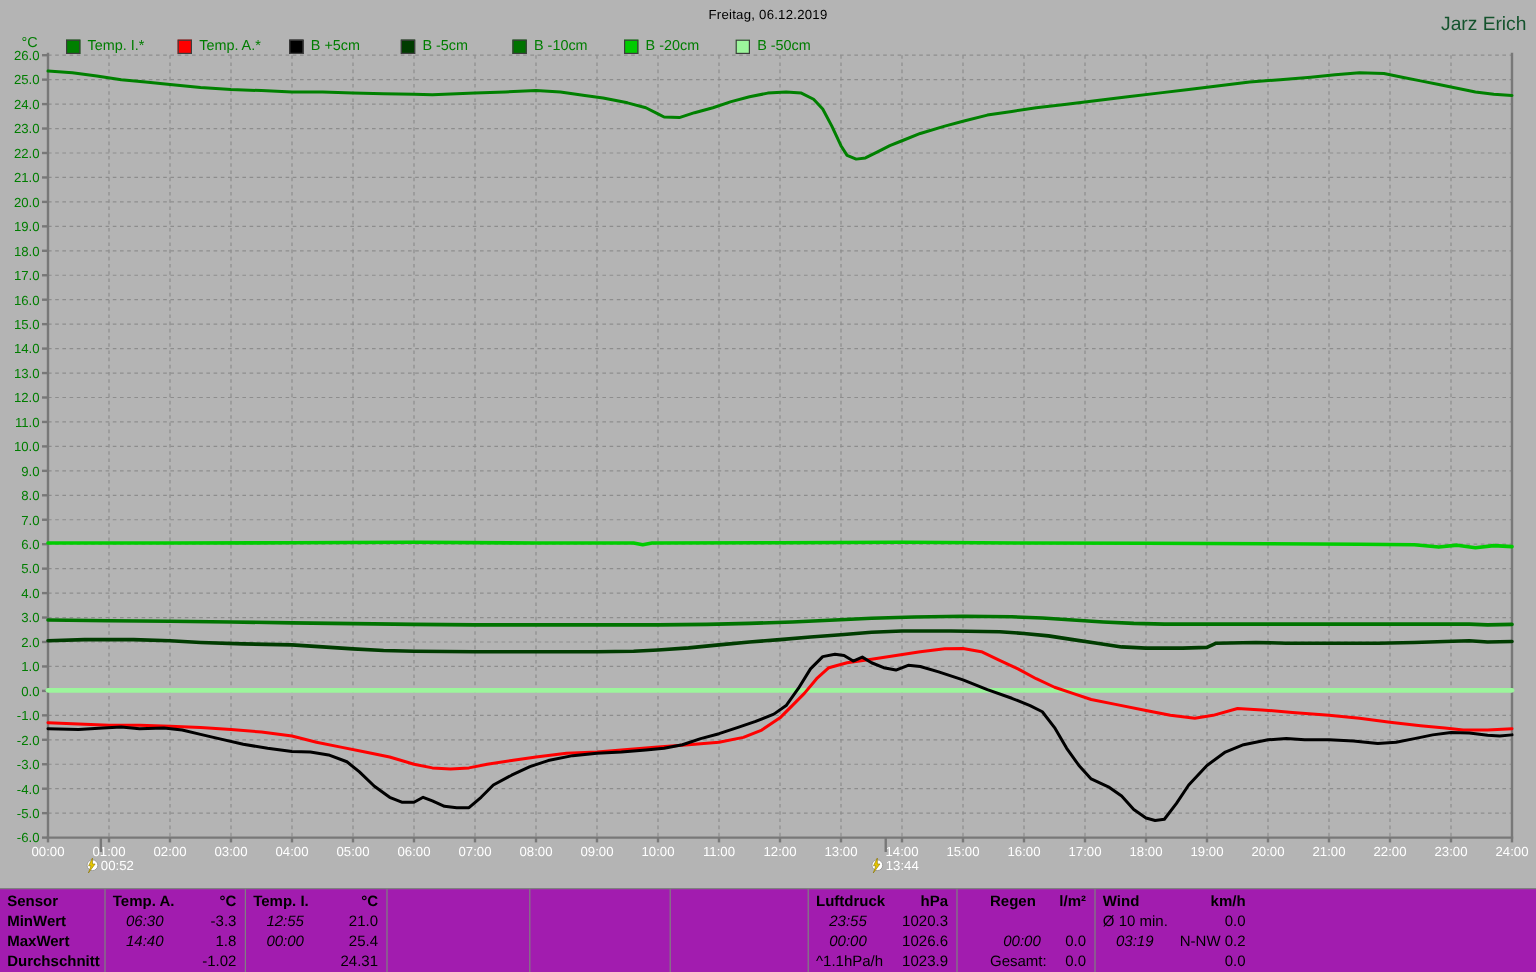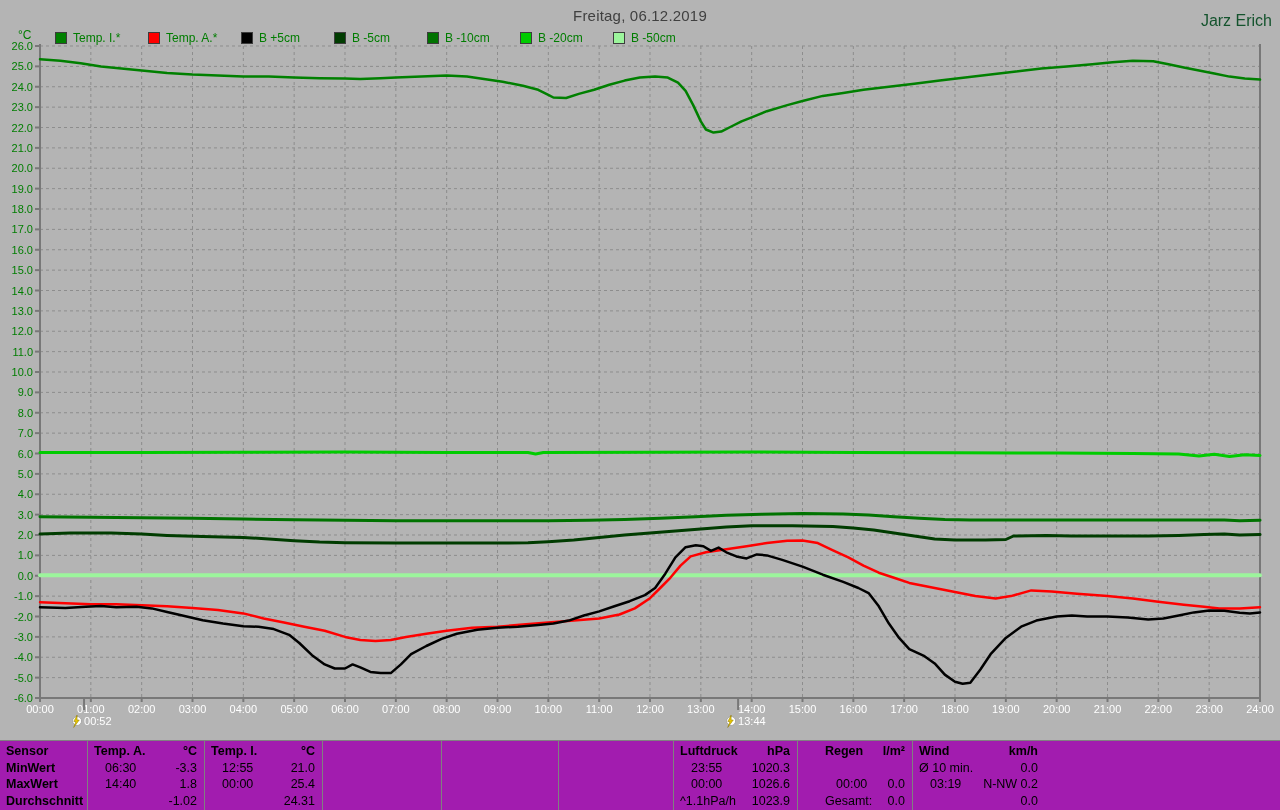--- a/index.html
+++ b/index.html
@@ -1,35 +1,35 @@
 <!DOCTYPE html>
 <html><head>
 <meta charset="utf-8">
 <style>
   html,body{margin:0;padding:0;background:#888;}
   .page{position:relative;width:1280px;height:810px;background:#b4b4b4;
         font-family:"Liberation Sans",sans-serif;overflow:hidden;}
   .title{position:absolute;top:7px;left:0;width:100%;text-align:center;
-         color:#404040;font-size:15px;letter-spacing:.2px;}
+         color:#000000;font-size:11px;letter-spacing:.2px;}
   .user{position:absolute;top:12px;right:8px;color:#14532d;font-size:16px;}
   .legend{position:absolute;top:27px;left:18px;height:15px;display:flex;
           align-items:center;font-size:12px;color:#007d00;}
   .legend .unit{width:37px;font-size:12px;}
-  .legend-item{width:93px;display:flex;align-items:center;margin-top:6px;}
+  .legend-item{width:93px;display:flex;align-items:flex-end;margin-top:6px;}
   .swatch{width:10px;height:10px;border:1px solid #3c3c3c;margin-right:6px;flex:0 0 auto;}
   svg.chart{position:absolute;left:0;top:0;}
   svg text{font-family:"Liberation Sans",sans-serif;}
   .stable{position:absolute;left:0;top:740px;width:1280px;height:70px;
           background:#ccffff;border-top:1px solid #808080;color:#000;font-size:12.5px;}
   .col{position:absolute;top:0;height:70px;box-sizing:border-box;padding-top:2px;}
   .col.divider{border-left:1px solid #808080;}
   .cell{height:16.5px;display:flex;justify-content:space-between;
         align-items:center;padding:0 7px 0 6px;box-sizing:border-box;white-space:nowrap;}
   .cell.hdr,.bold{font-weight:bold;}
-  .cell .l.ind{padding-left:11px;}
+  .cell .l.ind{padding-left:11px;font-style:italic;}
 </style>
 </head>
 <body>
 
 <div class="page">
   <div class="title">Freitag, 06.12.2019</div>
   <div class="user">Jarz Erich</div>
 
   <div class="legend">
     <span class="unit">°C</span>

